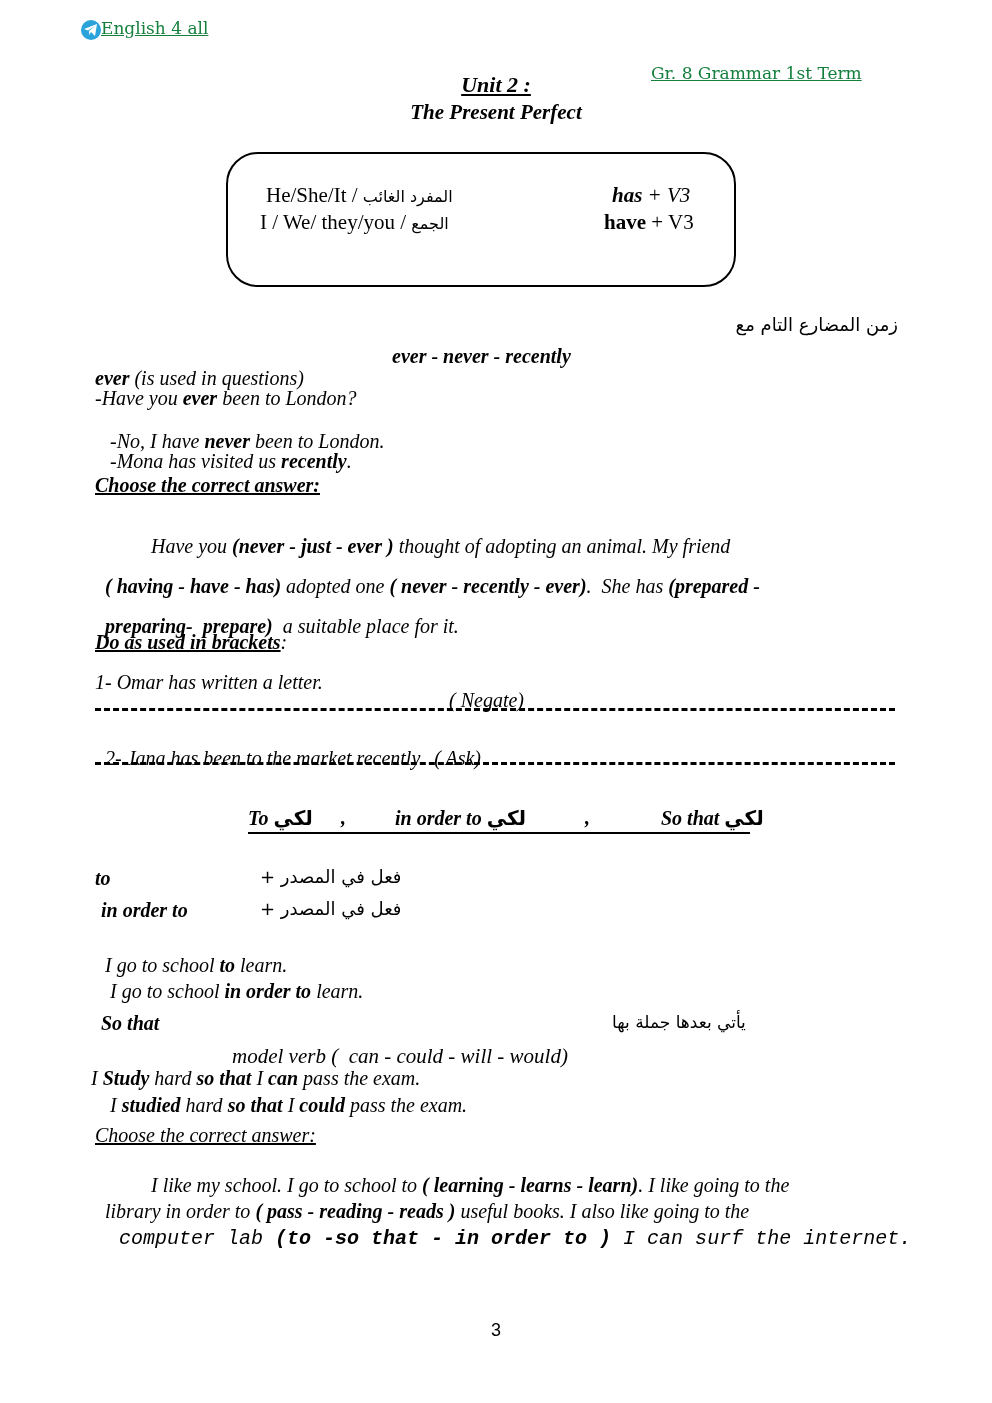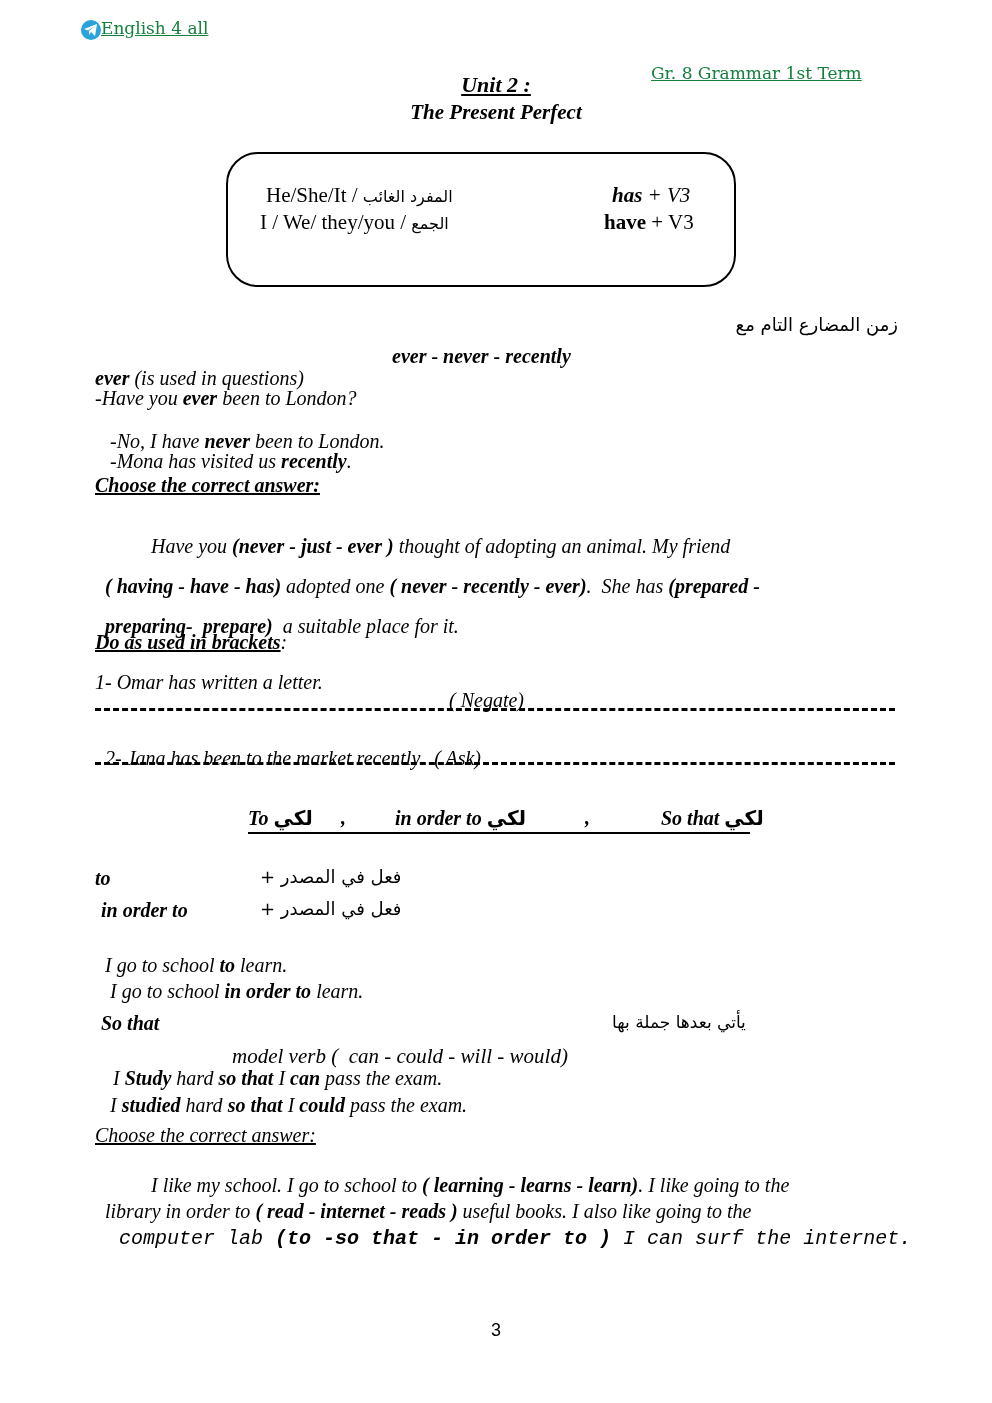--- a/index.html
+++ b/index.html
@@ -111,31 +111,31 @@
   <span>I go to school </span><span class="b">to</span><span> learn.</span>
 </div>
 <div class="abs it" style="left:95px; top:957px; font-size:20px; white-space:pre;">
   <span> I go to school </span><span class="b">in order to</span><span> learn.</span>
 </div>
 
 <div class="abs it b" style="left:101px; top:1012px; font-size:20px;">So that</div>
 <div class="abs it" style="left:232px; top:1012px; font-size:21px; white-space:pre;margin-top:32px;">model verb (  can - could - will - would)</div>
 <div class="abs ar" style="left:612px; top:1012px; font-size:17px; direction:rtl; unicode-bidi:plaintext;">يأتي بعدها جملة بها</div>
 
-<div class="abs it" style="left:103px; top:1044px; font-size:20px; white-space:pre;">
+<div class="abs it" style="left:81px; top:1044px; font-size:20px; white-space:pre;">
   <span>I </span><span class="b">Study</span><span> hard </span><span class="b">so that</span><span> I </span><span class="b">can</span><span> pass the exam.</span>
 </div>
 <div class="abs it" style="left:95px; top:1071px; font-size:20px; white-space:pre;text-align:center;">
   <span> I </span><span class="b">studied</span><span> hard </span><span class="b">so that</span><span> I </span><span class="b">could</span><span> pass the exam.</span>
 </div>
 
 <div class="abs it u" style="left:95px; top:1124px; font-size:20px;">Choose the correct answer:</div>
 <div class="abs it" style="left:141px; top:1151px; font-size:20px; white-space:pre;">
   <span>I like my school. I go to school to </span><span class="b">( learning - learns - learn)</span><span>. I like going to the</span>
 </div>
 <div class="abs it" style="left:95px; top:1177px; font-size:20px; white-space:pre;">
-  <span>library in order to </span><span class="b">( read - internet - reads )</span><span> useful books. I also like going to the</span>
+  <span>library in order to </span><span class="b">( pass - reading - reads )</span><span> useful books. I also like going to the</span>
 </div>
 <div class="abs it" style="left:95px; top:1204px; font-size:20px; white-space:pre;font-family:Liberation Mono, monospace;">
   <span>computer lab </span><span class="b">(to -so that - in order to )</span><span> I can surf the internet.</span>
 </div>
 
 <div class="abs" style="left:0; width:992px; text-align:center; top:1320px; font-family:'Liberation Sans', sans-serif; font-size:18px;">3</div>
 
 </body></html>

